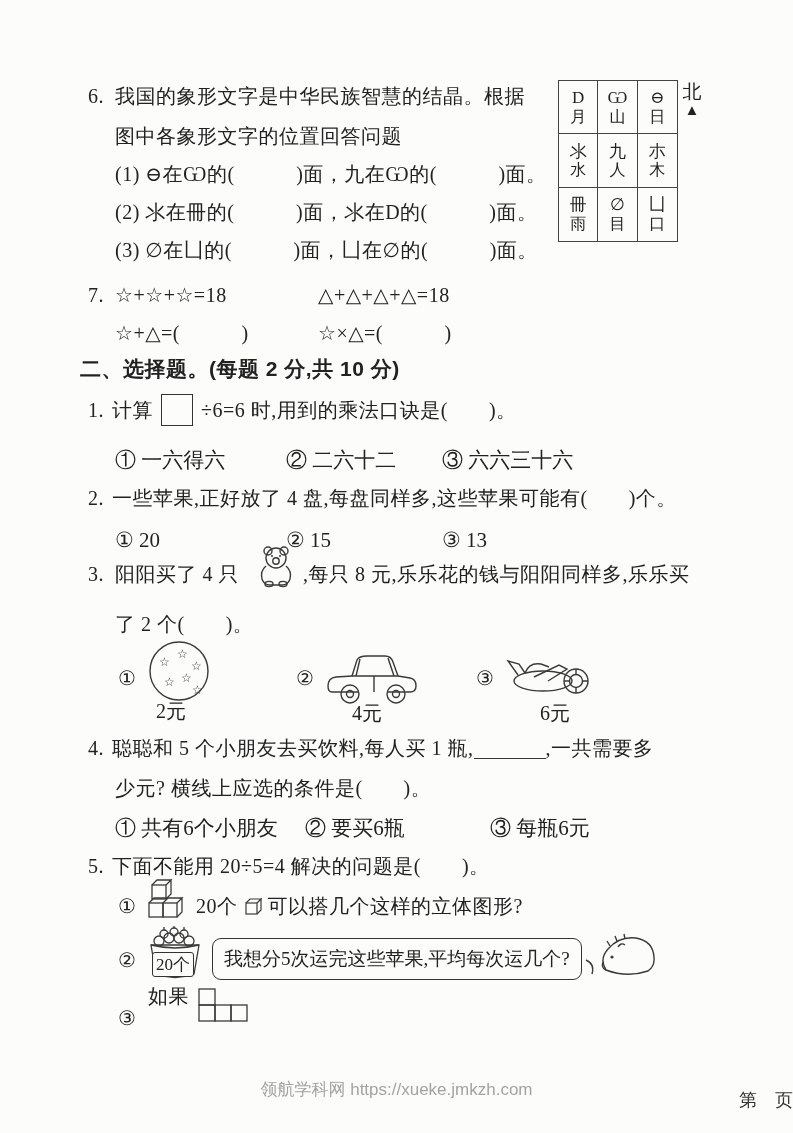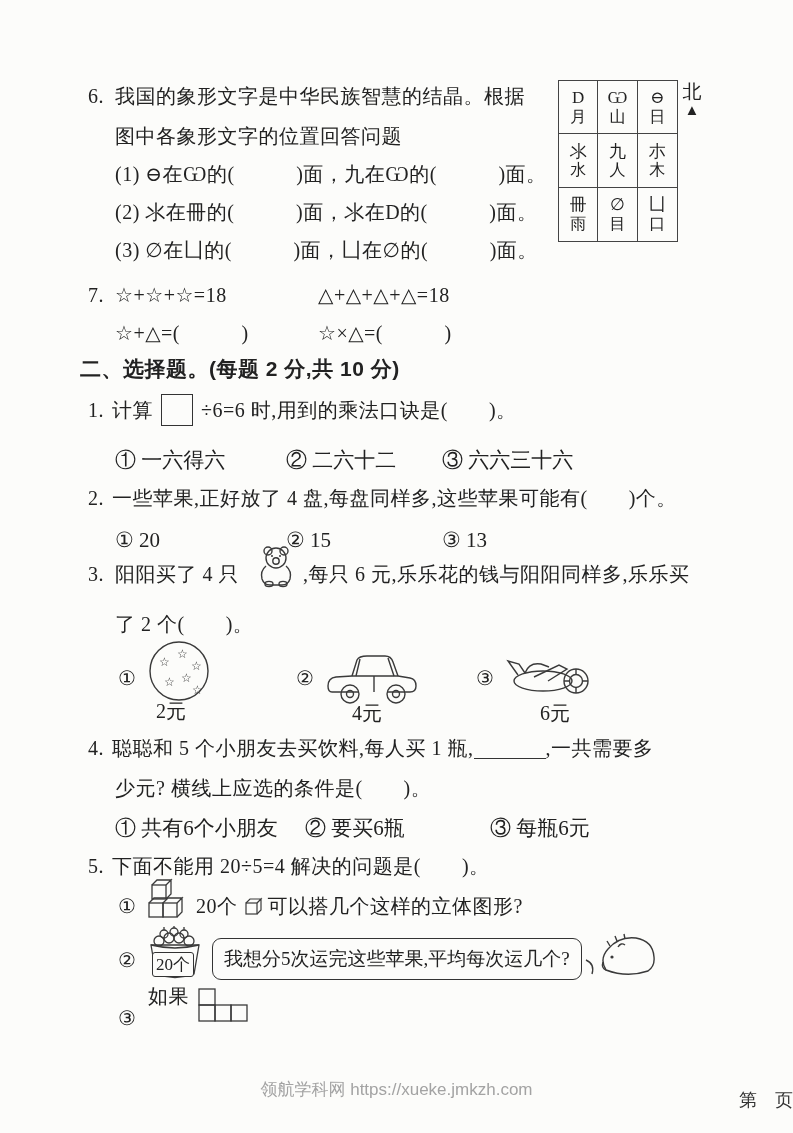--- a/index.html
+++ b/index.html
@@ -138,21 +138,21 @@
         <circle cx="31" cy="7" r="4"></circle>
       <circle cx="23" cy="14" r="10"></circle>
       <circle cx="19" cy="12" r="1" fill="#3a3a3a" stroke="none"></circle>
       <circle cx="27" cy="12" r="1" fill="#3a3a3a" stroke="none"></circle>
       <circle cx="23" cy="17" r="3.2"></circle>
       <path d="M13 22 Q7 27 9 35 Q11 41 17 41 L29 41 Q35 41 37 35 Q39 27 33 22"></path>
       <ellipse cx="16" cy="40" rx="4" ry="2.6"></ellipse>
         <ellipse cx="30" cy="40" rx="4" ry="2.6"></ellipse>
     </svg>
   </span>
-  <div class="ln" style="left:303px;top:562px">,每只 6 元,乐乐花的钱与阳阳同样多,乐乐买</div>
+  <div class="ln" style="left:303px;top:562px">,每只 8 元,乐乐花的钱与阳阳同样多,乐乐买</div>
   <div class="ln" style="left:115px;top:612px">了 2 个(　　)。</div>
 
   <div class="marker" style="left:118px;top:666px">①</div>
   <span class="icon" style="left:146px;top:640px">
     <svg width="66" height="64" viewBox="0 0 66 64" fill="none" stroke="#3a3a3a" stroke-width="1.4">
       <circle cx="33" cy="31" r="29"></circle>
       <text x="13" y="26" font-size="12" fill="#3a3a3a" stroke="none">☆</text>
       <text x="31" y="18" font-size="12" fill="#3a3a3a" stroke="none">☆</text>
       <text x="45" y="30" font-size="12" fill="#3a3a3a" stroke="none">☆</text>
       <text x="18" y="46" font-size="12" fill="#3a3a3a" stroke="none">☆</text>

